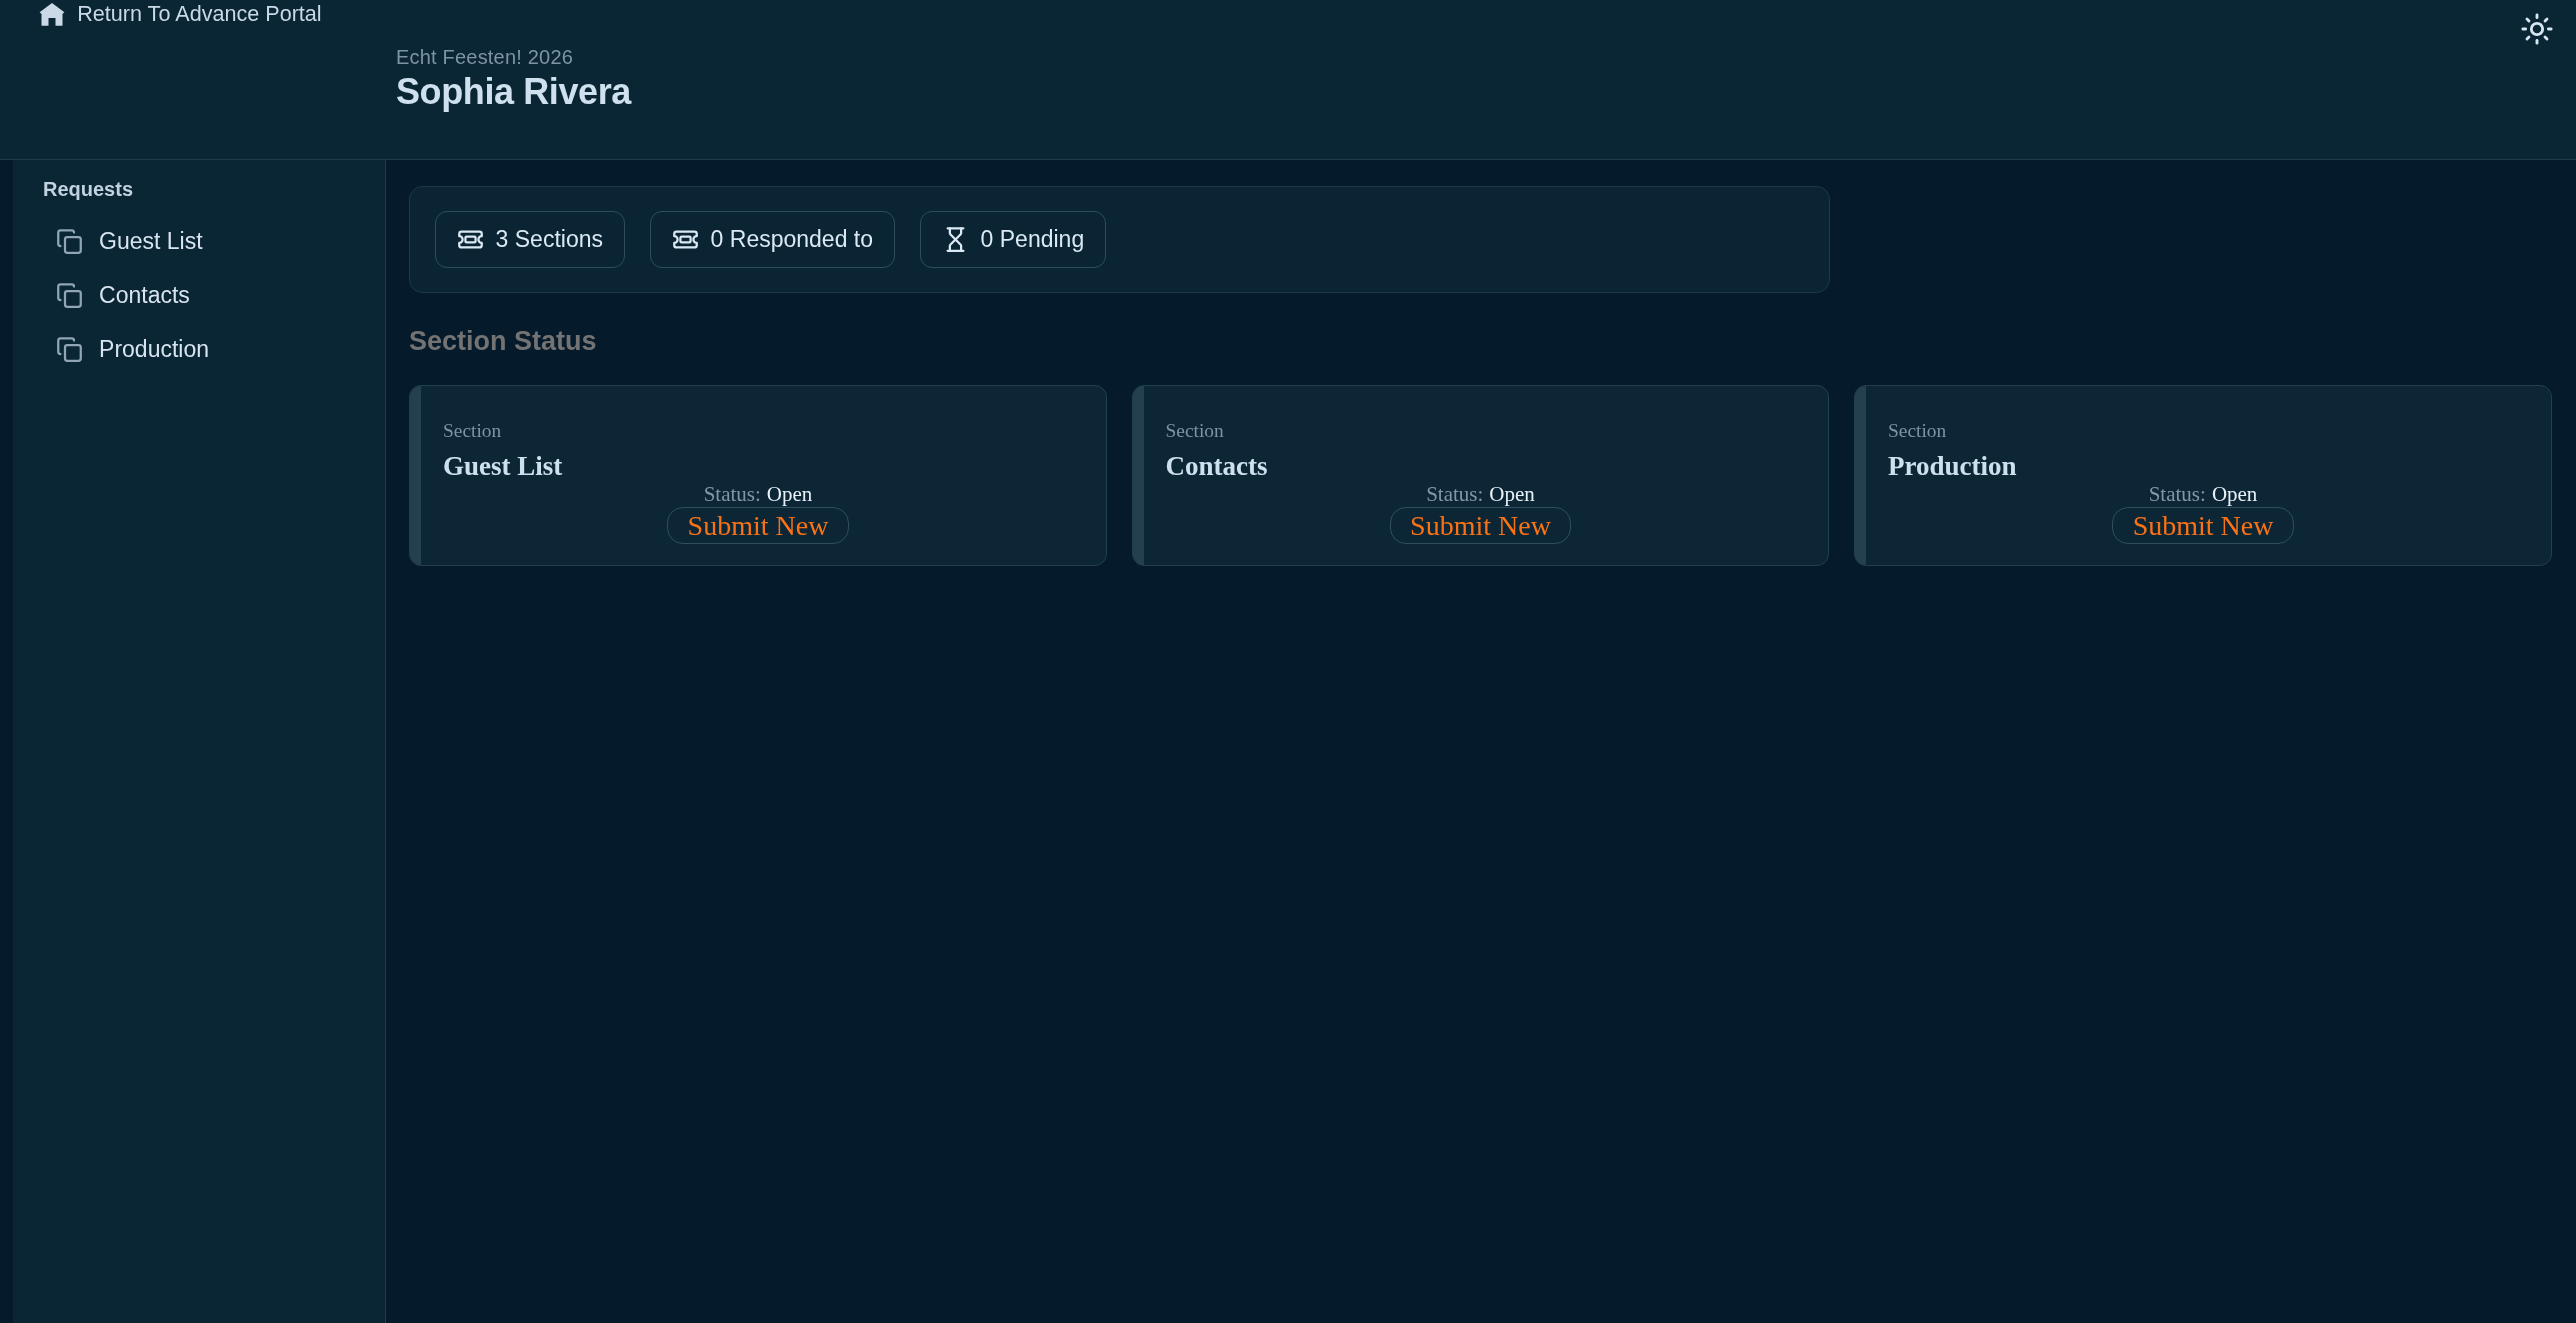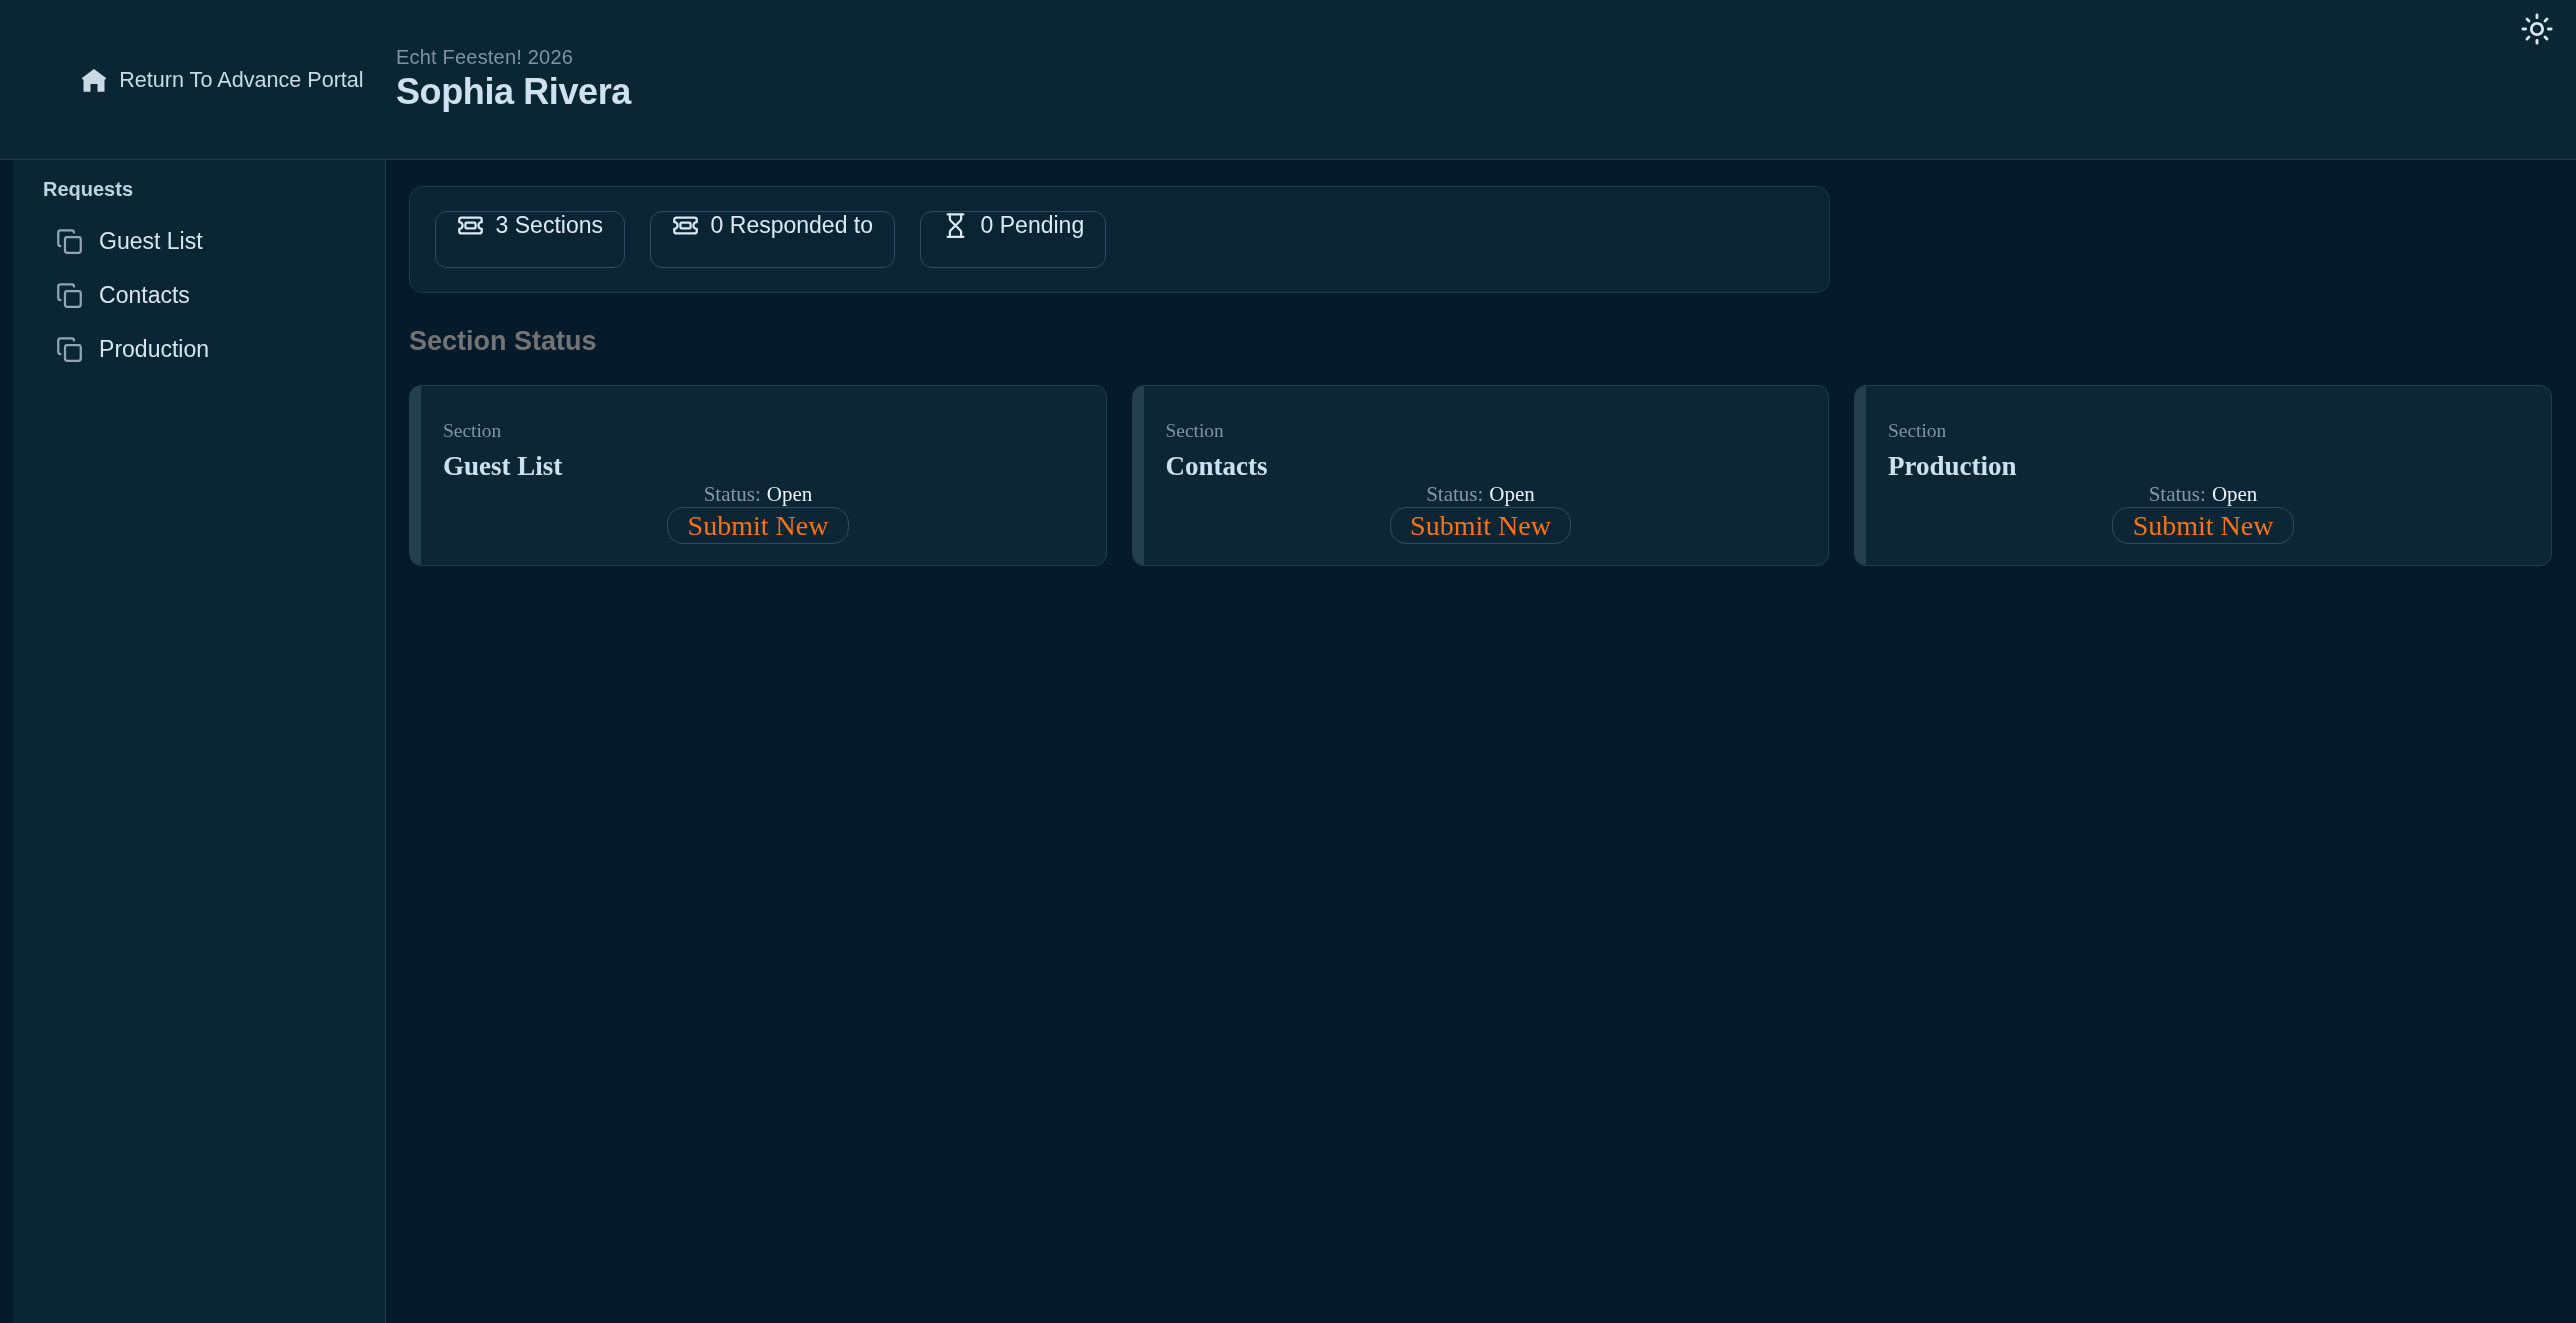--- a/index.html
+++ b/index.html
@@ -19,22 +19,22 @@
   
   .topbar {
     height: 160px; flex: 0 0 160px;
     background: #0a2533;
     border-bottom: 1.5px solid #1e3c4e;
     display: flex;
     position: relative;
   }
   .topbar-left {
     width: 373px; flex: 0 0 373px;
-    display: flex; align-items: center;
-    padding-left: 80px;
+    display: flex; align-items: flex-start;
+    padding-left: 38px;
   }
   .return-link {
     display: flex; align-items: center; gap: 11.2px;
     background: none; border: none; cursor: pointer;
     color: #c9d9e6; font-size: 21.6px;
     font-family: inherit;
     white-space: nowrap;
   }
   .return-link svg { width: 28px; height: 28px; fill: #c9d9e6; flex: 0 0 auto; }
   .topbar-main {
@@ -97,21 +97,21 @@
     width: calc((100% - 49px) / 3 * 2 + 24.6px);
     height: 107px;
     background: #0a2433;
     border: 1.5px solid #1d3a4b;
     border-radius: 13.4px;
     display: flex; align-items: center;
     padding: 0 24.6px; gap: 24.6px;
   }
   .stat-chip {
     height: 57px;
-    display: flex; align-items: flex-start; gap: 12px;
+    display: flex; align-items: center; gap: 12px;
     padding: 0 21px;
     background: transparent;
     border: 1.5px solid #2e4d60;
     border-radius: 12px;
     color: #dbe9f4; font-size: 23px;
     font-family: inherit;
     cursor: pointer;
     white-space: nowrap;
   }
   .stat-chip svg {

